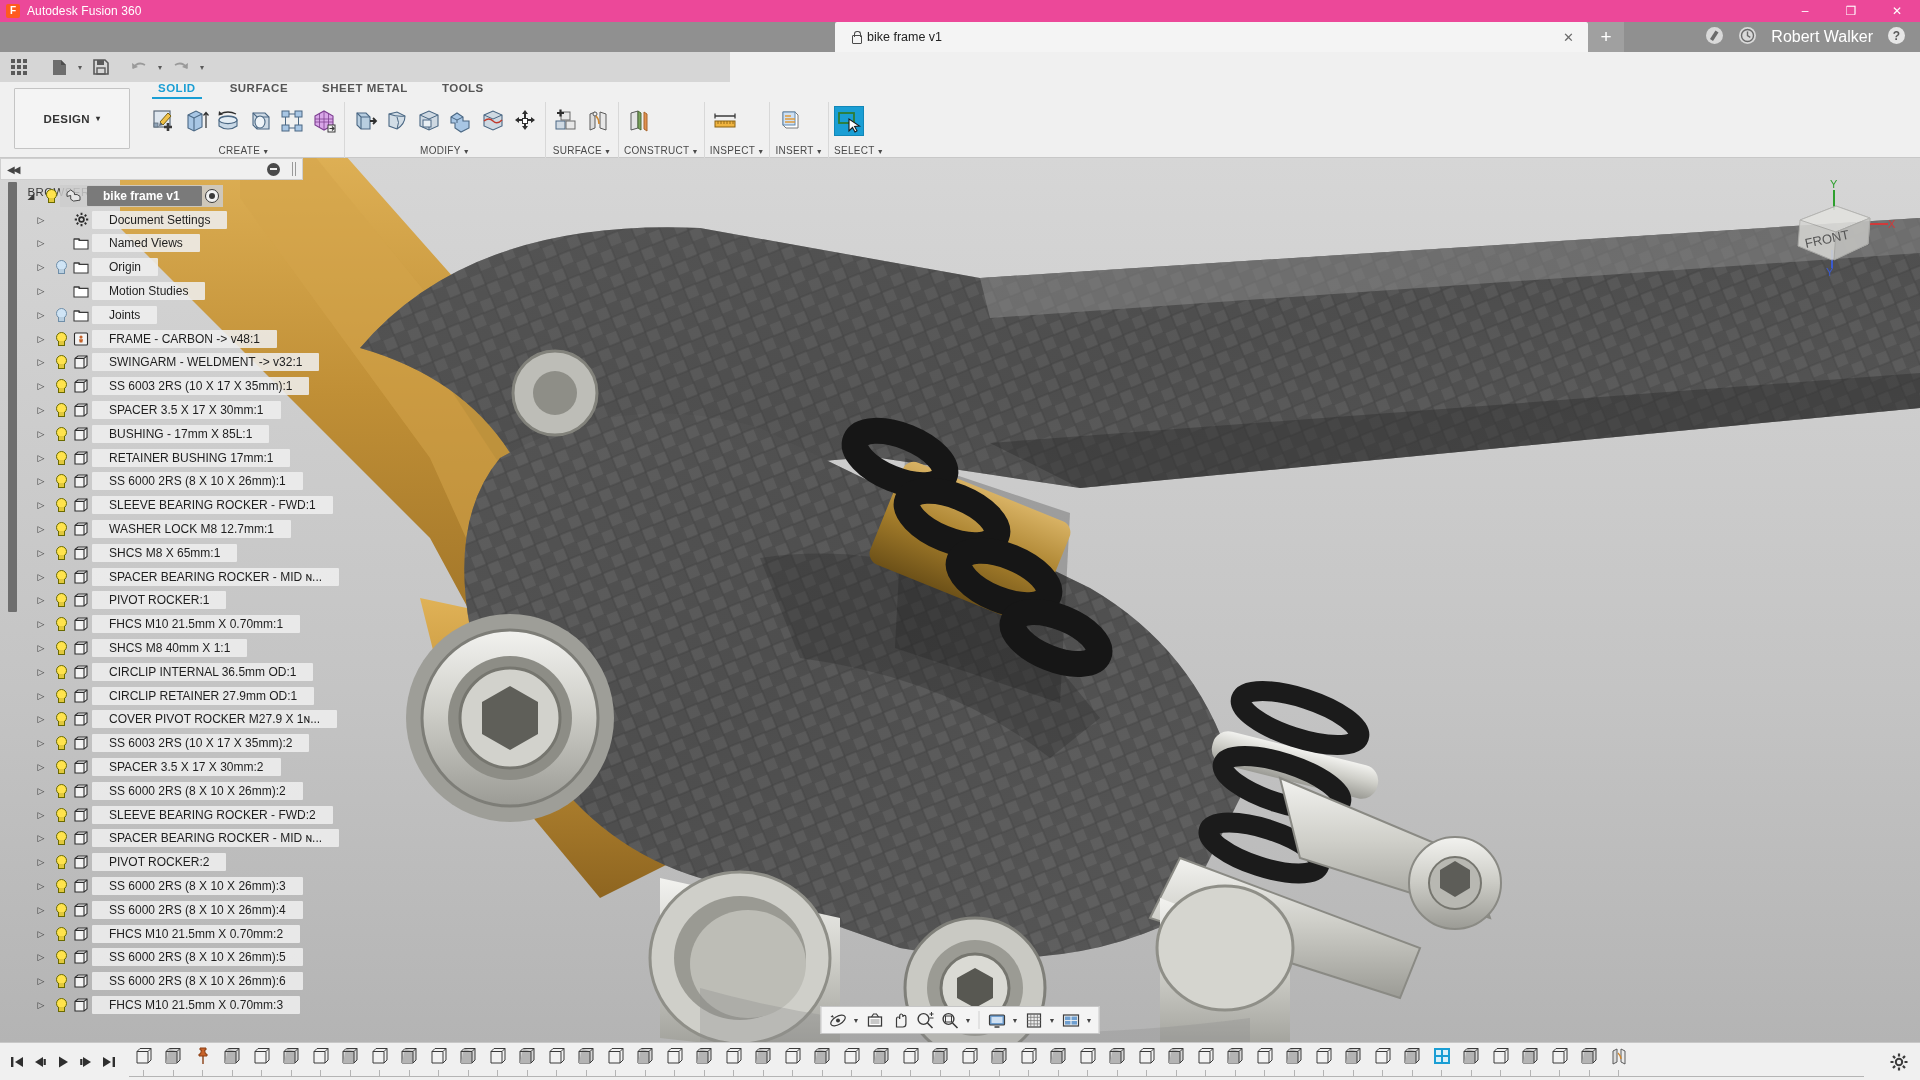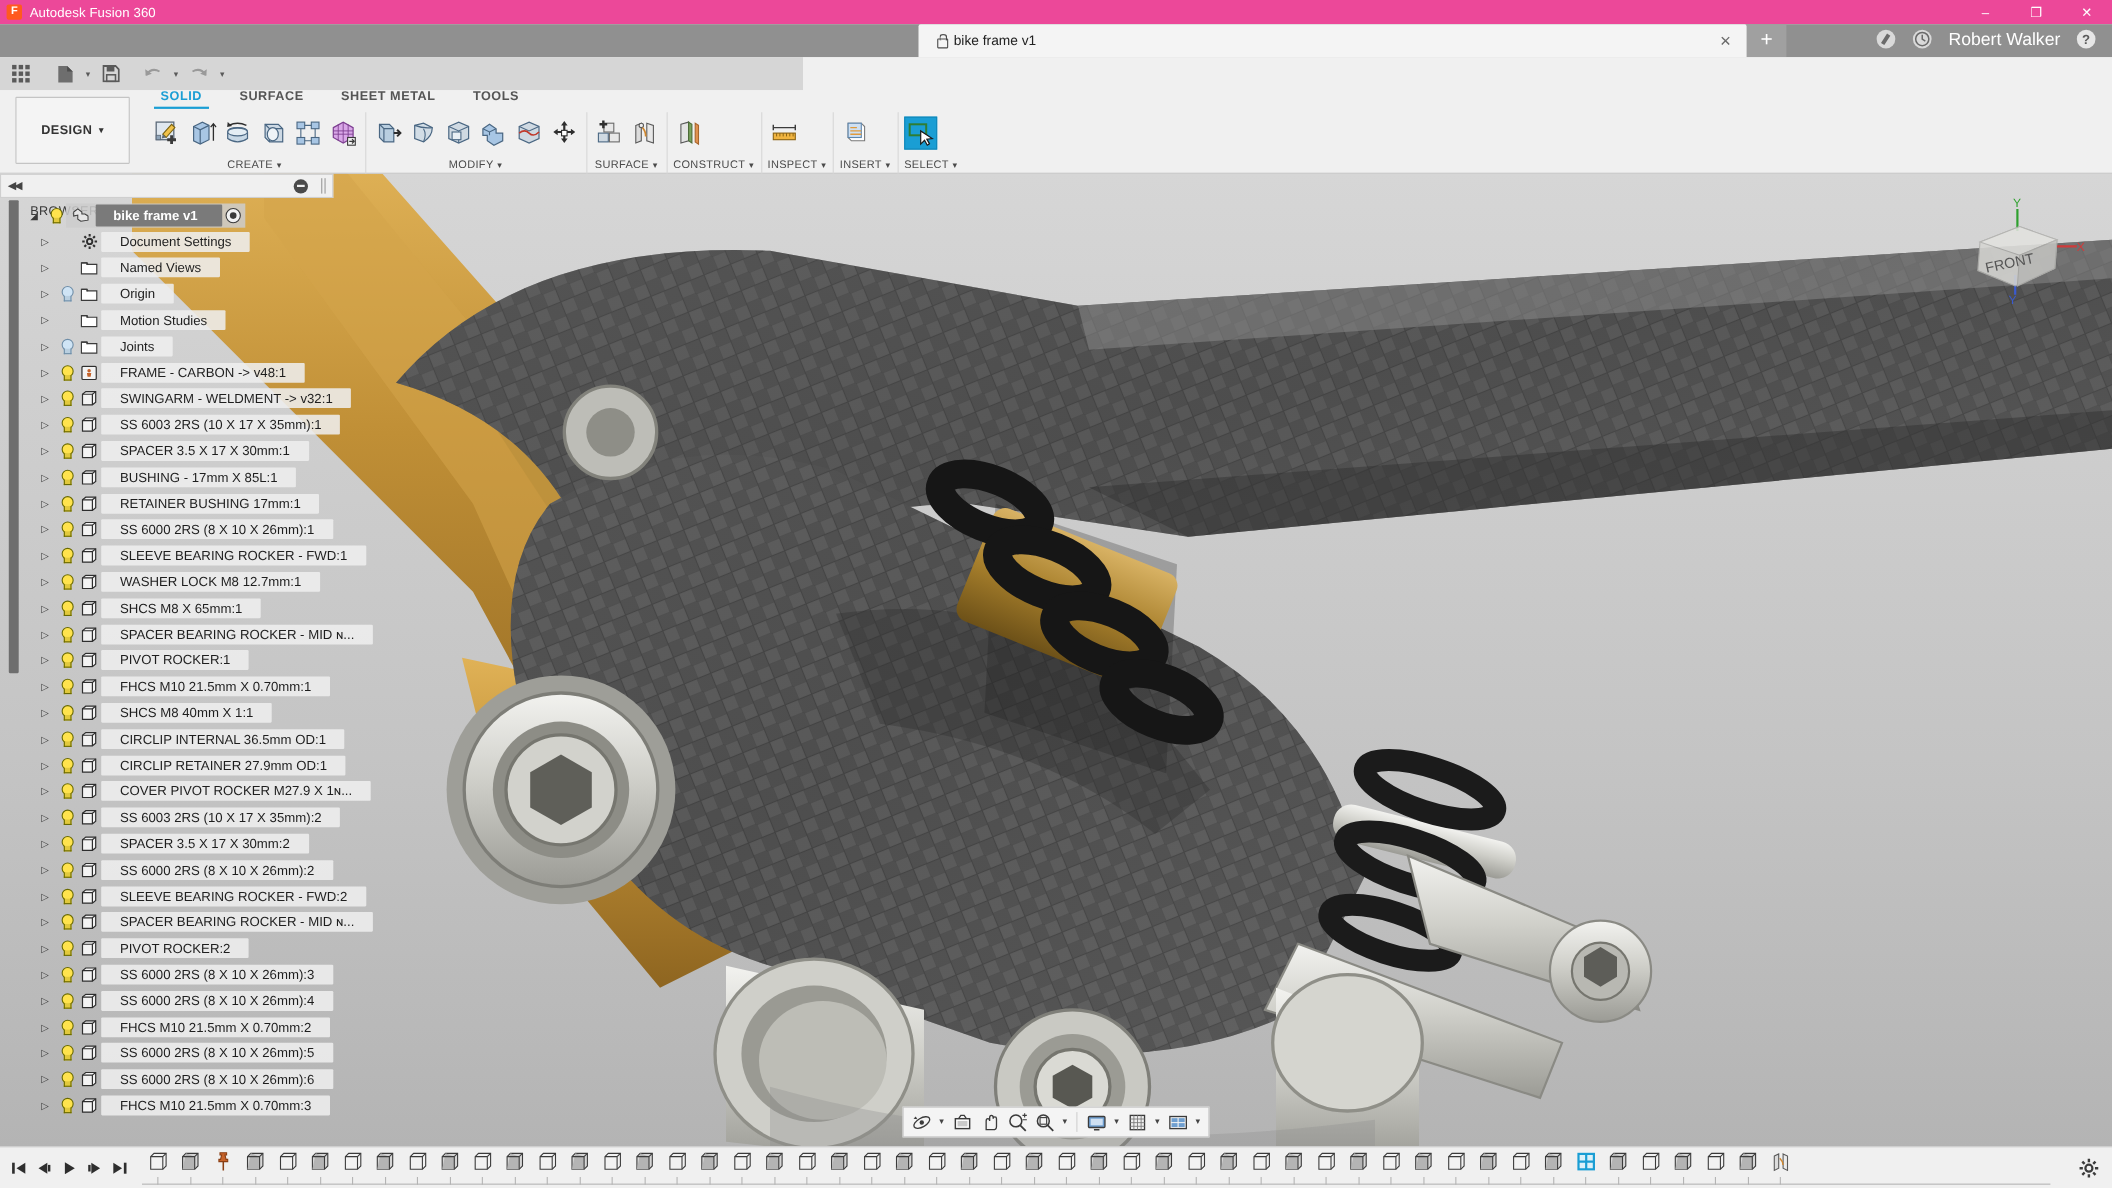--- a/index.html
+++ b/index.html
@@ -75,21 +75,21 @@
   .qab .grid9 { display: grid; grid-template-columns: repeat(3,4px);
                 grid-template-rows: repeat(3,4px); gap: 2px; }
   .qab .grid9 i { background: #5a5a5a; display: block; width: 4px; height: 4px; }
   .qab-fill { position: absolute; left: 730px; right: 0; top: 0; bottom: 0;
               background: #f0f0f0; }
 
   
   .ribbon { height: 76px; background: #f0f0f0; display: flex; position: relative;
             border-bottom: 1px solid #c8c8c8; }
   .design-dd {
-    width: 104px; margin: 6px 6px 8px 14px; border: 1px solid #c4c4c4;
+    width: 116px; margin: 6px 6px 8px 14px; border: 1px solid #c4c4c4;
     background: #f4f4f4; display: flex; align-items: center; justify-content: center;
     font-size: 11.5px; font-weight: bold; letter-spacing: .4px; color: #333;
     gap: 6px; border-radius: 1px;
   }
   .ribbon-main { flex: 1; position: relative; }
   .tabrow { display: flex; height: 20px; align-items: flex-start;
             padding-left: 16px; gap: 22px; }
   .rtab { font-size: 11.5px; font-weight: bold; letter-spacing: .5px;
           color: #555; padding: 0 6px 3px; }
   .rtab.active { color: #1a9ed4; border-bottom: 2.5px solid #1a9ed4; }

